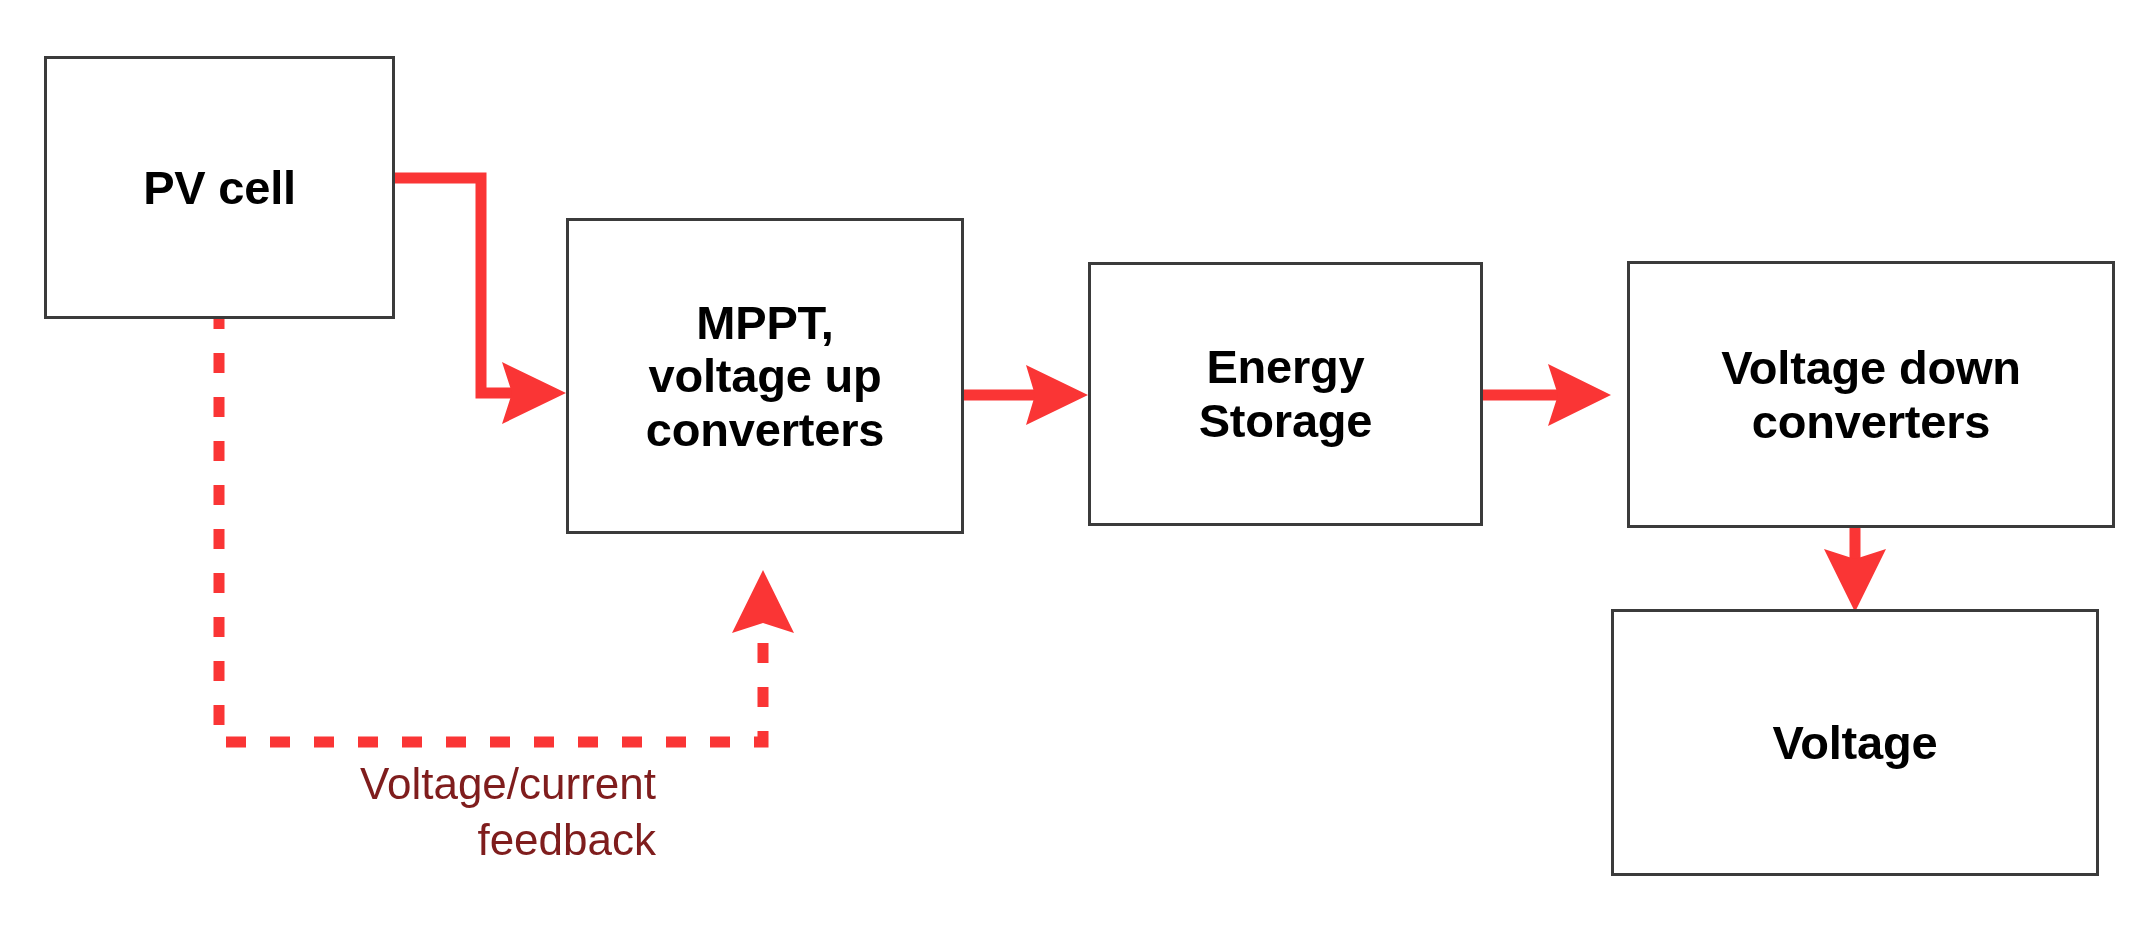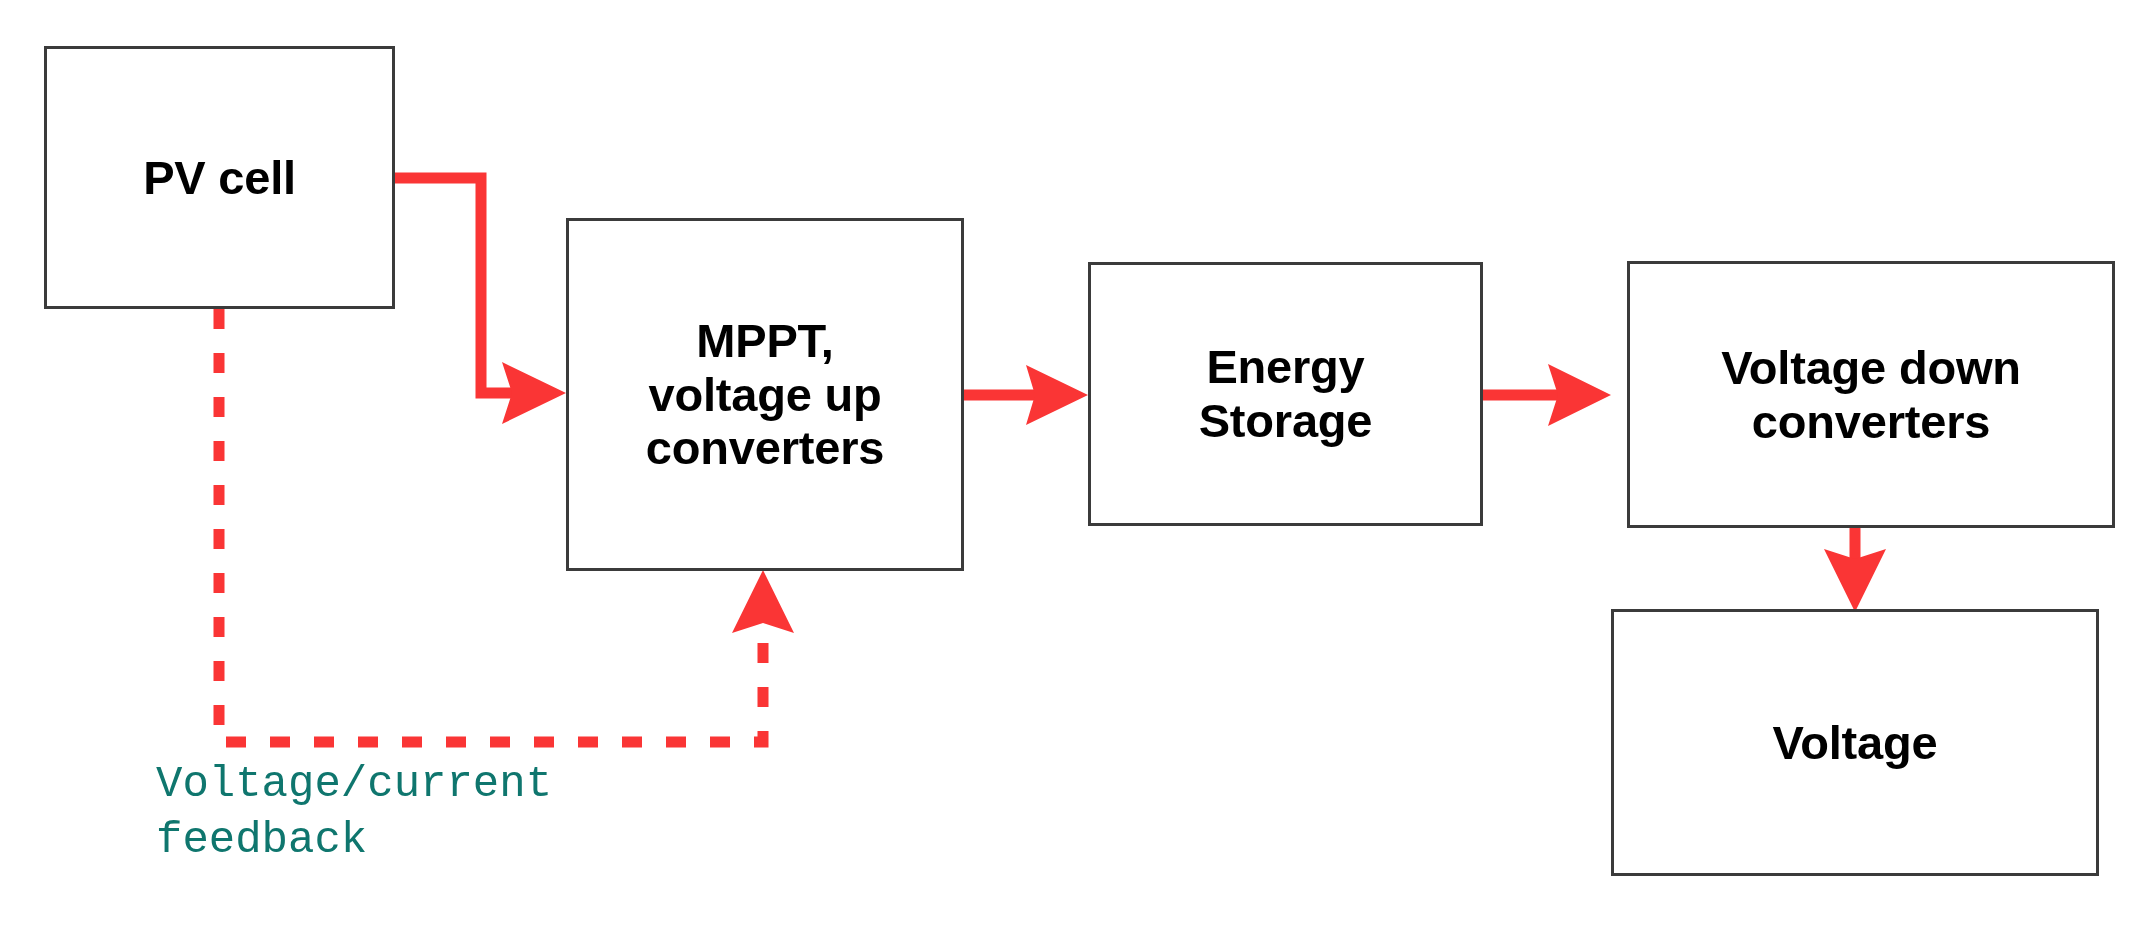--- a/index.html
+++ b/index.html
@@ -32,24 +32,24 @@
   .node .node-label {
     font-family: "Liberation Sans", sans-serif;
     font-weight: bold;
     color: #000000;
     line-height: 1.14;
     white-space: pre-line;
     letter-spacing: -0.2px;
   }
 
   
-  #node-pv-cell      { left: 44px;   top: 46px;  width: 351px; height: 263px; }
+  #node-pv-cell      { left: 44px;   top: 56px;  width: 351px; height: 263px; }
   #node-pv-cell .node-label { font-size: 47px; }
 
-  #node-mppt         { left: 566px;  top: 218px; width: 398px; height: 353px; }
+  #node-mppt         { left: 566px;  top: 218px; width: 398px; height: 316px; }
   #node-mppt .node-label { font-size: 47px; }
 
   #node-energy-storage { left: 1088px; top: 262px; width: 395px; height: 264px; }
   #node-energy-storage .node-label { font-size: 47px; }
 
   #node-voltage-down { left: 1611px; top: 261px; width: 488px; height: 267px; margin-left: 16px; }
   #node-voltage-down .node-label { font-size: 47px; }
 
   #node-circuit      { left: 1611px; top: 609px; width: 488px; height: 267px; }
   #node-circuit .node-label { font-size: 47px; }
@@ -61,26 +61,26 @@
     top: 0;
     width: 2131px;
     height: 931px;
     z-index: 2;
     pointer-events: none;
   }
 
   
   .caption {
     position: absolute;
-    font-family: Liberation Mono, monospace;
+    font-family: Liberation Sans, sans-serif;
     font-weight: normal;
-    color: #0f766e;
+    color: #7f1d1d;
     font-size: 44px;
     line-height: 1.28;
-    text-align: left;
+    text-align: right;
     white-space: pre-line;
     z-index: 4;
   }
   #caption-feedback {
     left: 156px;
     top: 756px;
     width: 500px;
   }
 </style>
 </head>

